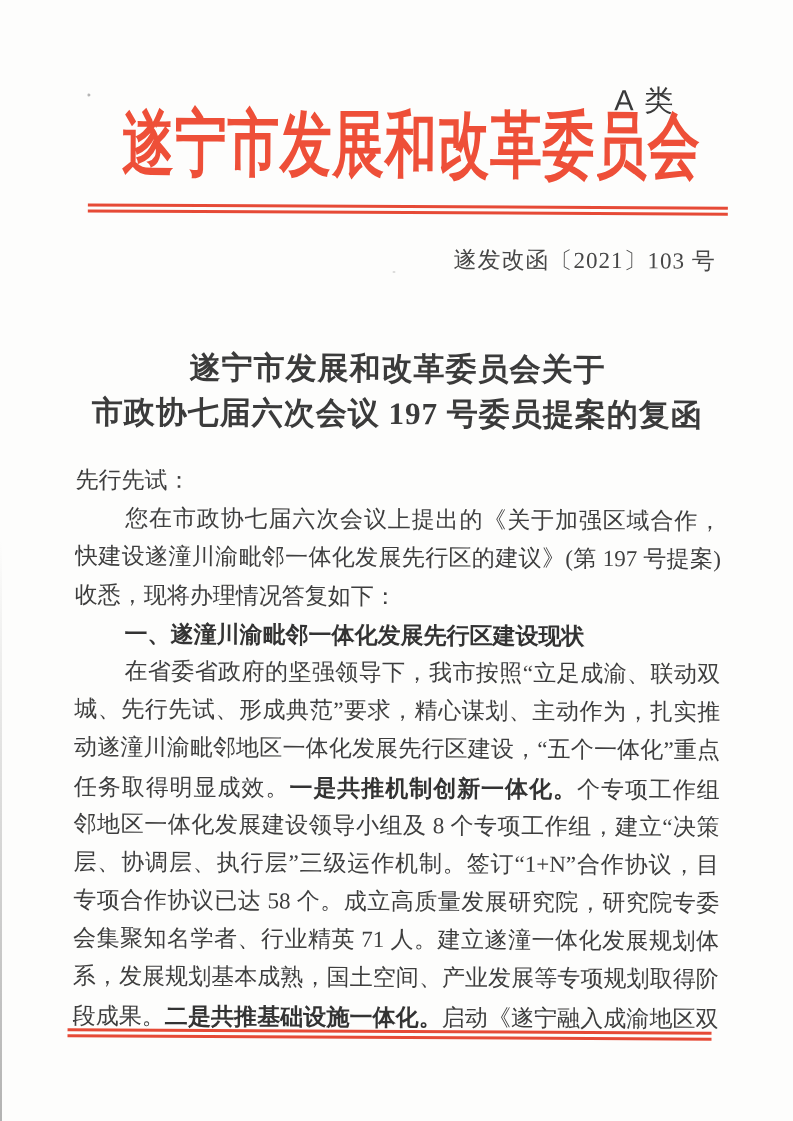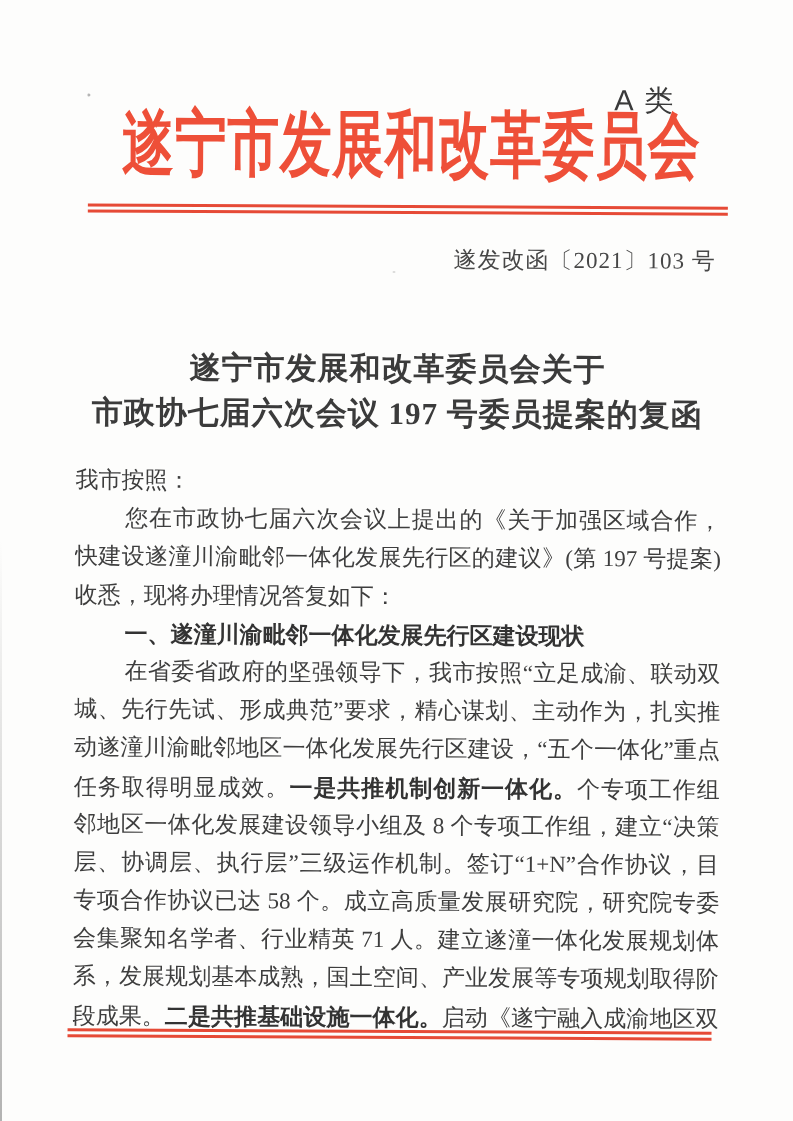--- a/index.html
+++ b/index.html
@@ -89,21 +89,21 @@
       </div>
 
     <div class="doc-number">遂发改函〔2021〕103 号</div>
 
     <div class="doc-title">
       <div>遂宁市发展和改革委员会关于</div>
       <div>市政协七届六次会议 197 号委员提案的复函</div>
     </div>
 
     <div class="body">
-      <div class="line"><span>我市按照：</span></div>
+      <div class="line"><span>先行先试：</span></div>
       <div class="line indent fill"><span>您在市政协七届六次会议上提出的《关于加强区域合作，加</span></div>
       <div class="line fill"><span>快建设遂潼川渝毗邻一体化发展先行区的建议》(第 197 号提案)</span></div>
       <div class="line"><span>收悉，现将办理情况答复如下：</span></div>
       <div class="line indent heading"><b>一、遂潼川渝毗邻一体化发展先行区建设现状</b></div>
       <div class="line indent fill"><span>在省委省政府的坚强领导下，我市按照“立足成渝、联动双</span></div>
       <div class="line fill"><span>城、先行先试、形成典范”要求，精心谋划、主动作为，扎实推</span></div>
       <div class="line fill"><span>动遂潼川渝毗邻地区一体化发展先行区建设，“五个一体化”重点</span></div>
       <div class="line fill"><span>任务取得明显成效。</span><b>一是共推机制创新一体化。</b><span>个专项工作组</span></div>
       <div class="line fill"><span>邻地区一体化发展建设领导小组及 8 个专项工作组，建立“决策</span></div>
       <div class="line fill"><span>层、协调层、执行层”三级运作机制。签订“1+N”合作协议，目前</span></div>

